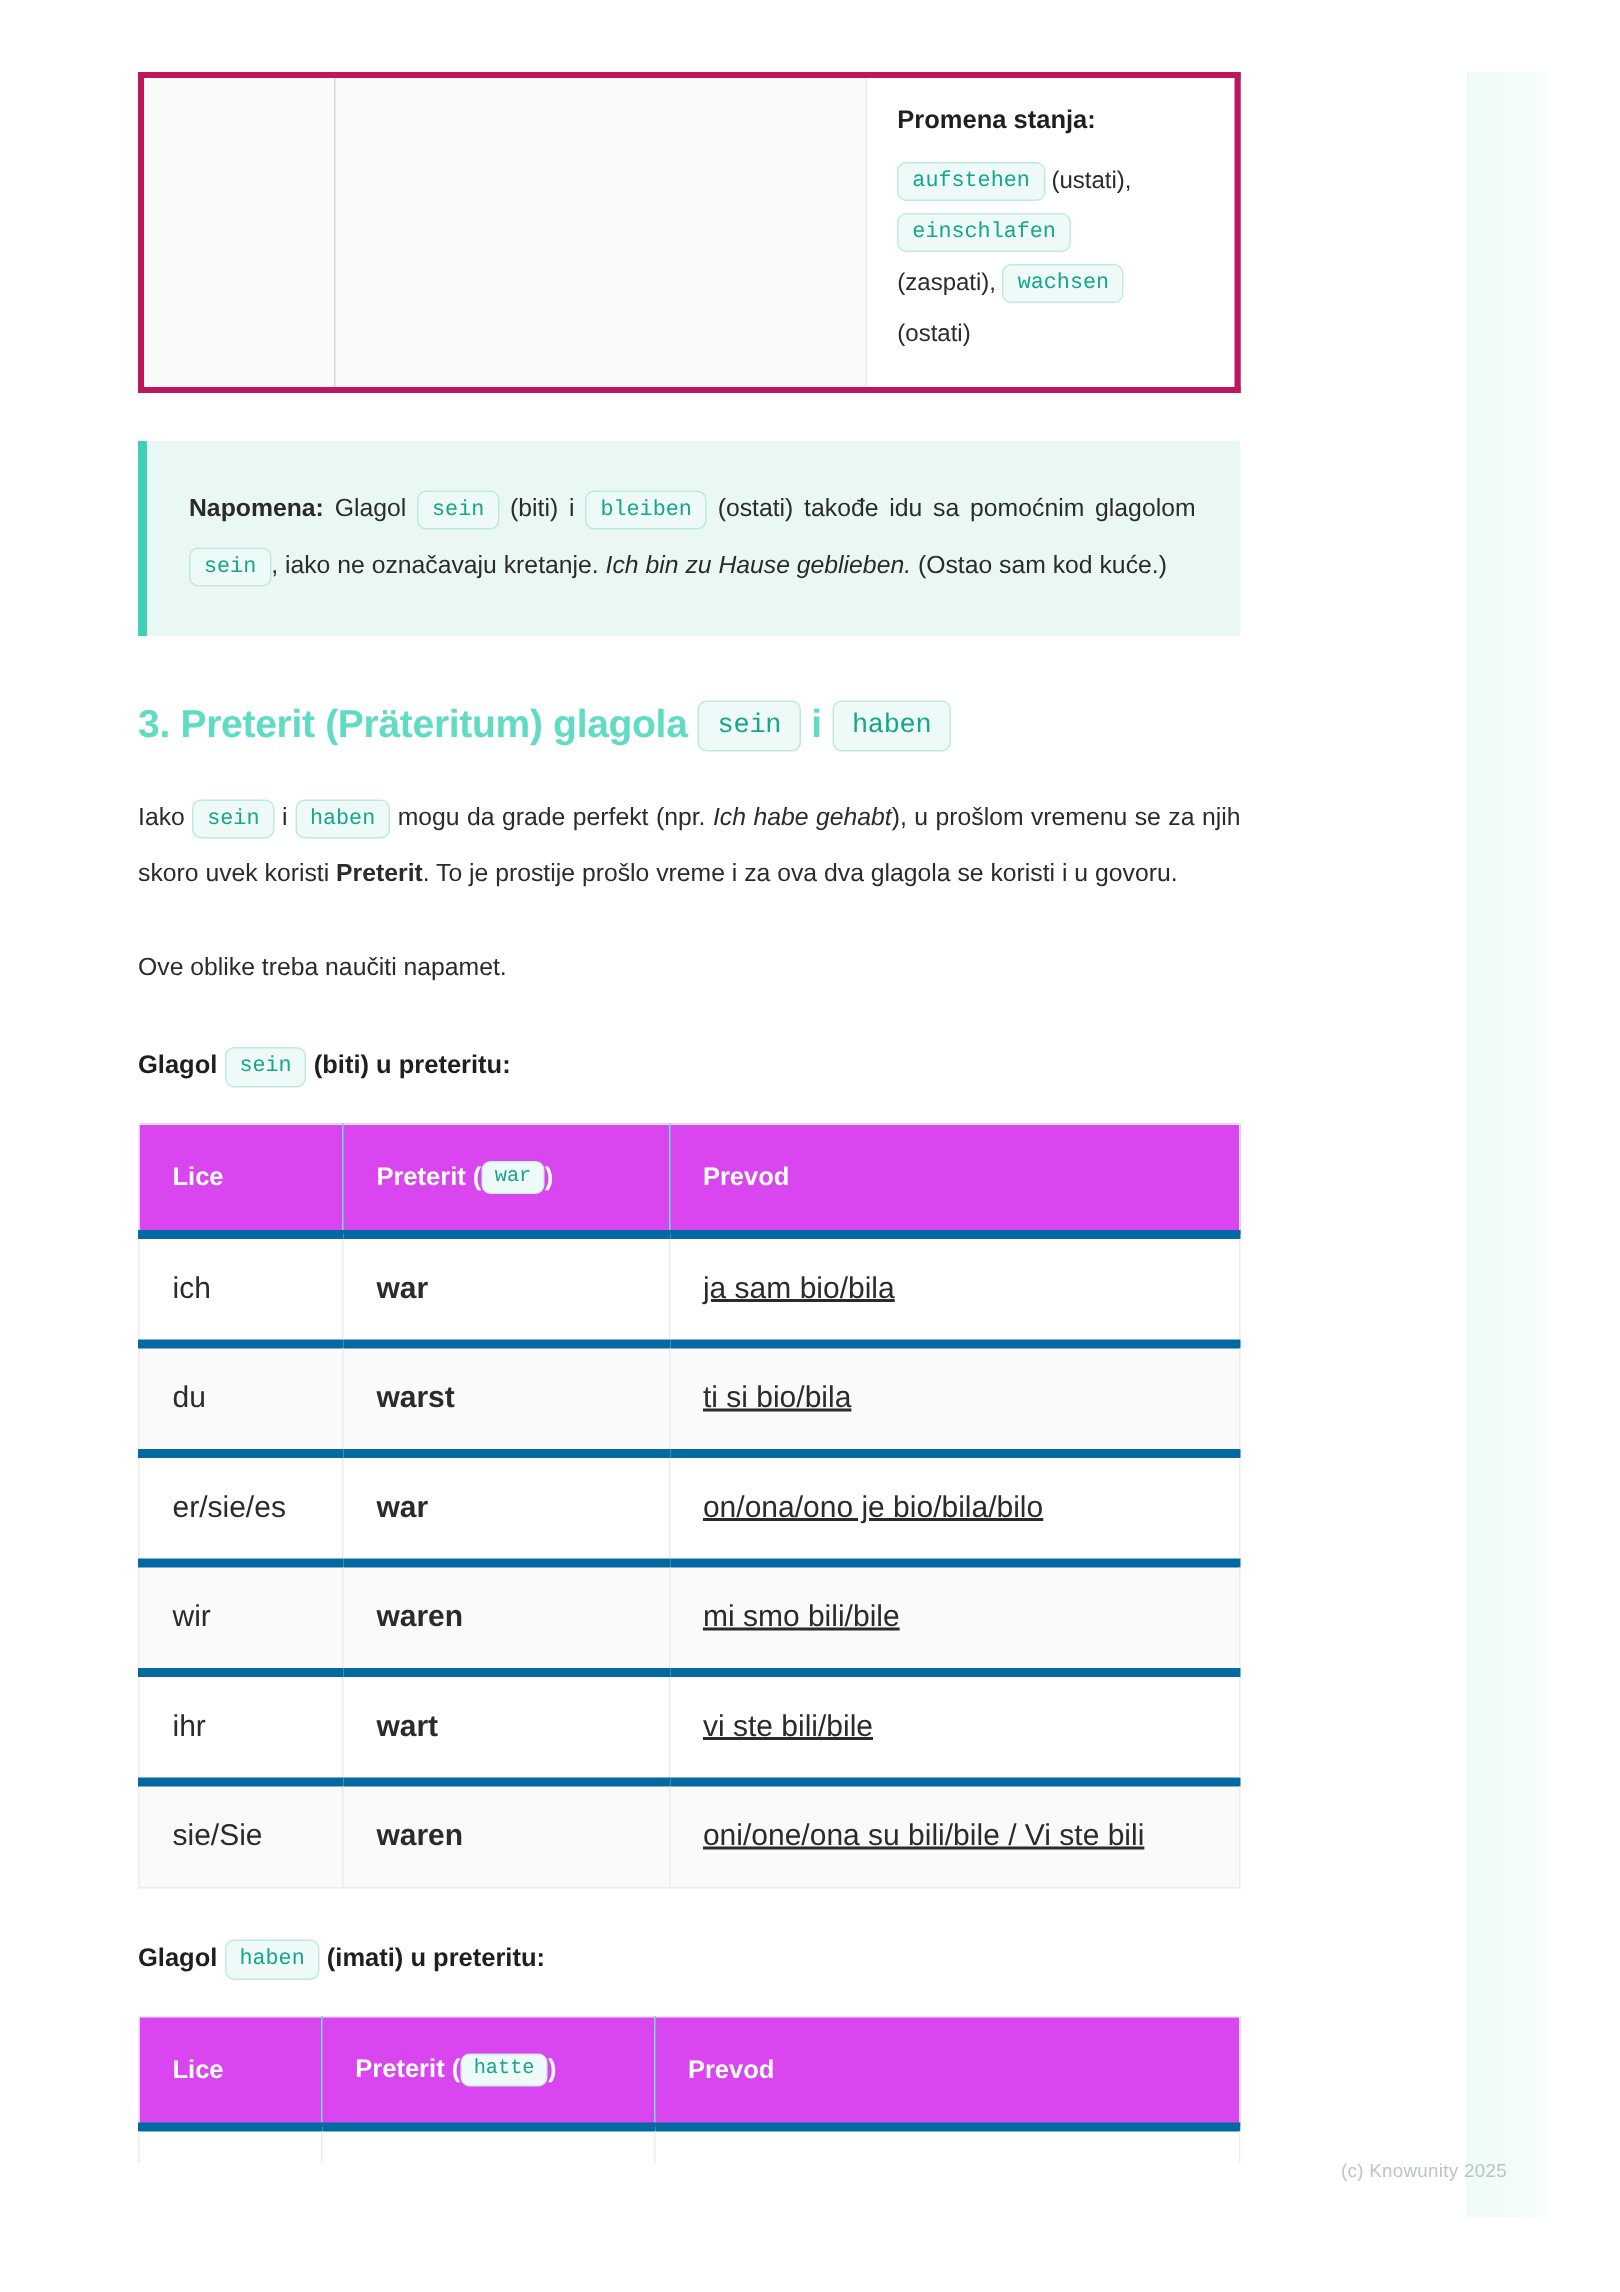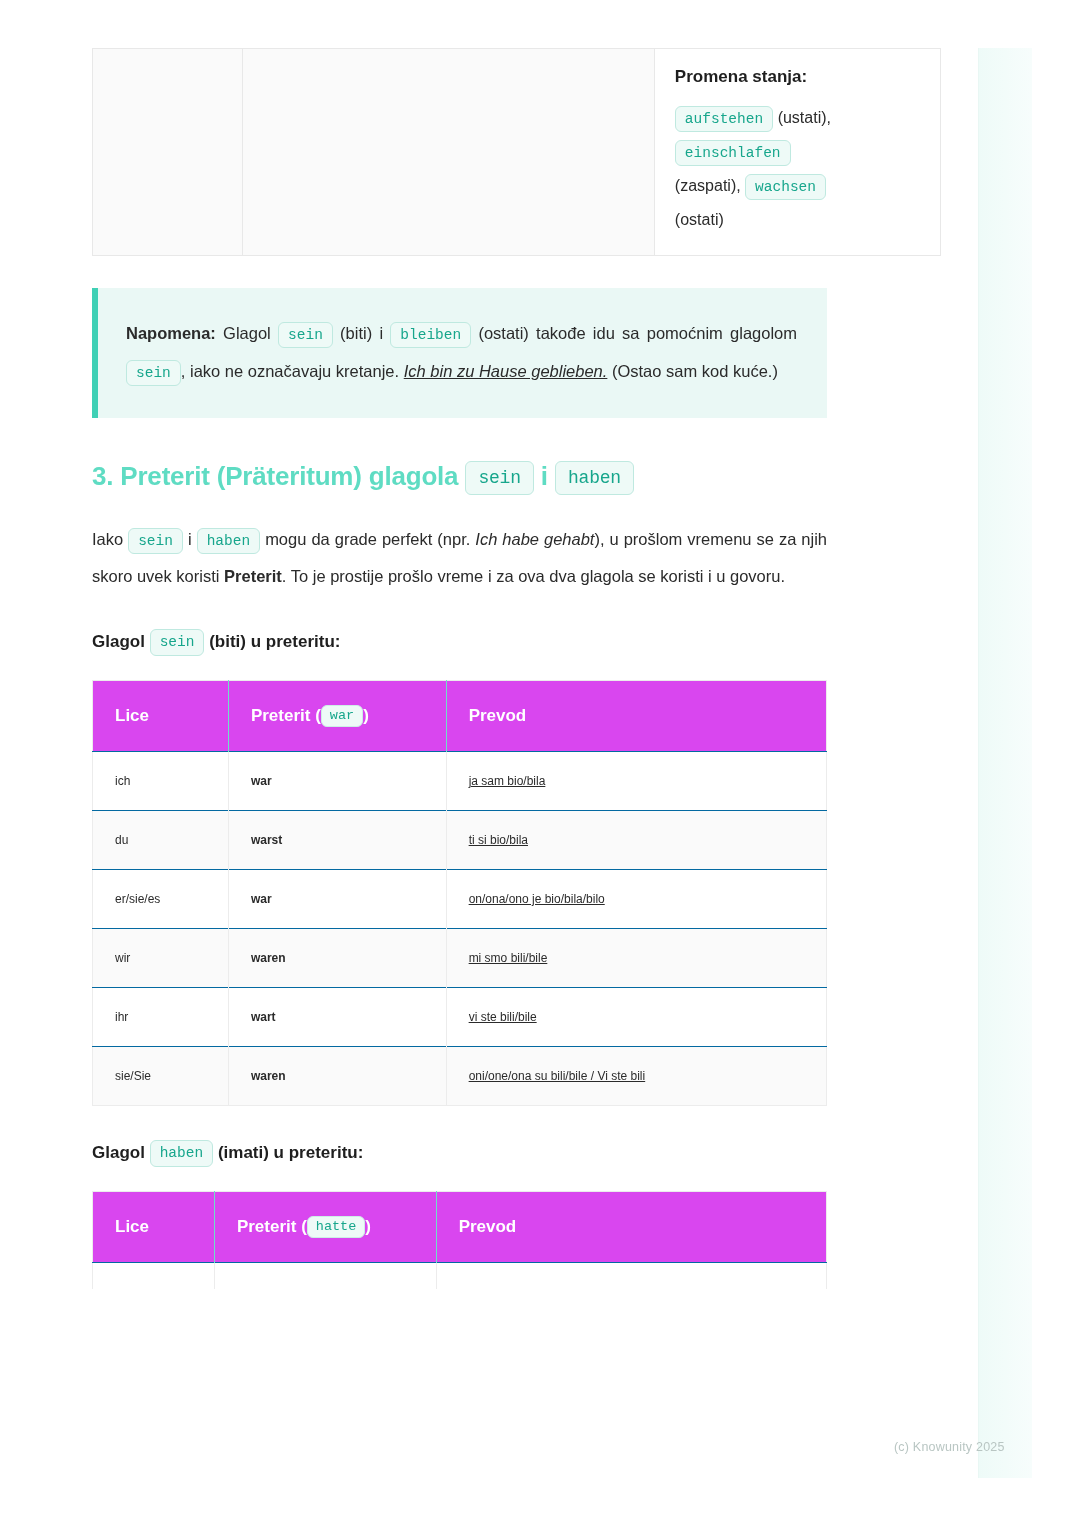--- a/index.html
+++ b/index.html
@@ -31,22 +31,22 @@
   }
   .content {
     position: absolute;
     left: 92px;
     top: 48px;
     width: 735px;
   }
 
   
   .top-table {
-    width: 849px;
-    border: 1px solid #be185d;
+    width: 735px;
+    border: 4px solid #be185d;
     border-collapse: collapse;
     background: #6d28d9;
   }
   .top-table td {
     border: 1px solid #e8e8e8;
     vertical-align: top;
     padding: 18px 20px;
     background: #fafafa;
   }
   .top-table td.c1 { width: 130px; }
@@ -81,21 +81,21 @@
     width: 735px;
   }
   .note p {
     margin: 0;
     font-size: 16.5px;
     line-height: 38px;
     text-align: justify;
     color: #2b2b2b;
   }
   .note b { font-weight: bold; }
-  .note i { font-style: italic; text-decoration: underline; }
+  .note i { font-style: italic; }
 
   
   h2.section {
     margin: 42px 0 16px 0;
     font-size: 26px;
     font-weight: bold;
     color: #5fdcc3;
     letter-spacing: -0.2px;
     line-height: 1.3;
   }
@@ -143,23 +143,23 @@
     border-right: 1px solid #6fe0c9;
   }
   table.conj thead th:last-child { border-right: none; }
   table.conj thead th .code {
     background: #eefaf7;
     border-color: #cdeee6;
     color: #17a68c;
     font-weight: normal;
   }
   table.conj td {
-    font-size: 12px;
+    font-size: 20px;
     padding: 22px 22px;
-    border-top: 1px solid #0369a1;
+    border-top: 6px solid #0369a1;
     border-right: 1px solid #ececec;
     color: #2b2b2b;
   }
   table.conj td:last-child { border-right: none; text-decoration: underline; }
   table.conj td.form { font-weight: bold; }
   table.conj tbody tr:nth-child(odd) td { background: #ffffff; }
   table.conj tbody tr:nth-child(even) td { background: #fafafa; }
   table.conj col.c1 { width: 136px; }
   table.conj col.c2 { width: 218px; }
   table.conj col.c3 { width: 381px; }
@@ -241,20 +241,21 @@
     <p class="para">
       <span>Iako</span>
       <span class="code">sein</span>
       <span>i</span>
       <span class="code">haben</span>
       <span>mogu da grade perfekt (npr.</span>
       <i>Ich habe gehabt</i><span>), u prošlom vremenu se za njih skoro uvek koristi</span>
       <b>Preterit</b><span>. To je prostije prošlo vreme i za ova dva glagola se koristi i u govoru.</span>
     </p>
 
+    <p class="para nojust">Ove oblike treba naučiti napamet.</p>
 
     <p class="label">
       <span class="plain">Glagol</span>
       <span class="code">sein</span>
       <span class="plain">(biti) u preteritu:</span>
     </p>
 
     <table class="conj">
       <colgroup>
           <col class="c1">

